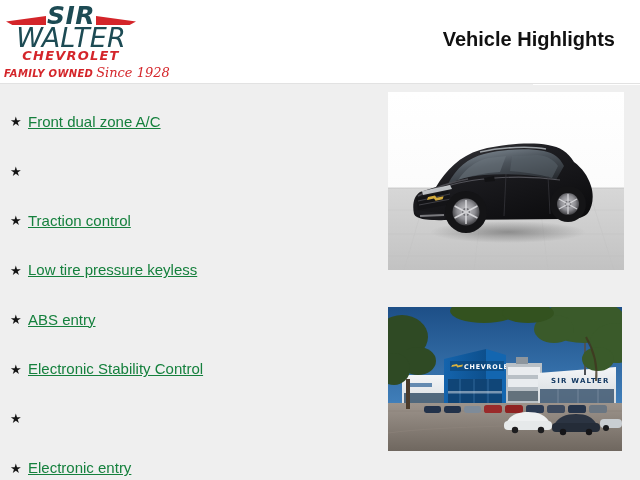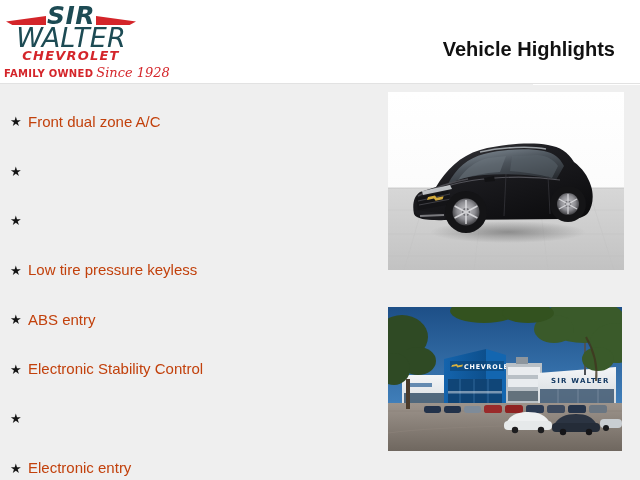--- a/index.html
+++ b/index.html
@@ -119,20 +119,21 @@
     top: 63px;
     width: 134px;
     text-align: center;
     white-space: nowrap;
     line-height: 14px;
   }
   .logo-tagline .fam {
     font-family: "DejaVu Sans", sans-serif;
     font-size: 10px;
     font-weight: bold;
+    font-style: italic;
     letter-spacing: 0.3px;
     color: #d4252a;
   }
   .logo-tagline .since {
     font-family: "DejaVu Serif", serif;
     font-size: 13px;
     font-style: italic;
     color: #d4252a;
     margin-left: 3px;
   }
@@ -140,21 +141,20 @@
   
   .page-title {
     position: absolute;
     right: 25px;
     top: 28px;
     font-size: 20px;
     font-weight: bold;
     color: #111111;
     letter-spacing: 0px;
     white-space: nowrap;
-    margin-top: 10px;
   }
 
   
   .content {
     position: absolute;
     left: 0;
     top: 85px;
     width: 640px;
     height: 395px;
     background: #efefef;
@@ -179,23 +179,24 @@
   .star-icon {
     flex: 0 0 auto;
     width: 18px;
     font-size: 13px;
     line-height: 1;
     color: #141414;
     text-align: left;
   }
   .feature-label {
     font-size: 15px;
-    color: #c2410c;
+    color: #15803d;
     line-height: 18px;
     white-space: nowrap;
+    text-decoration: underline;
   }
 
   
   .media-col {
     position: absolute;
     left: 388px;
     top: 0;
     width: 236px;
   }
   .media-card {
@@ -246,20 +247,21 @@
     <ul class="feature-list">
       <li class="feature-item">
         <span class="star-icon">★</span>
         <span class="feature-label">Front dual zone A/C</span>
       </li>
       <li class="feature-item">
         <span class="star-icon">★</span>
       </li>
       <li class="feature-item">
         <span class="star-icon">★</span>
+        <span class="feature-label">Traction control</span>
       </li>
       <li class="feature-item">
         <span class="star-icon">★</span>
         <span class="feature-label">Low tire pressure keyless</span>
       </li>
       <li class="feature-item">
         <span class="star-icon">★</span>
         <span class="feature-label">ABS entry</span>
       </li>
       <li class="feature-item">

